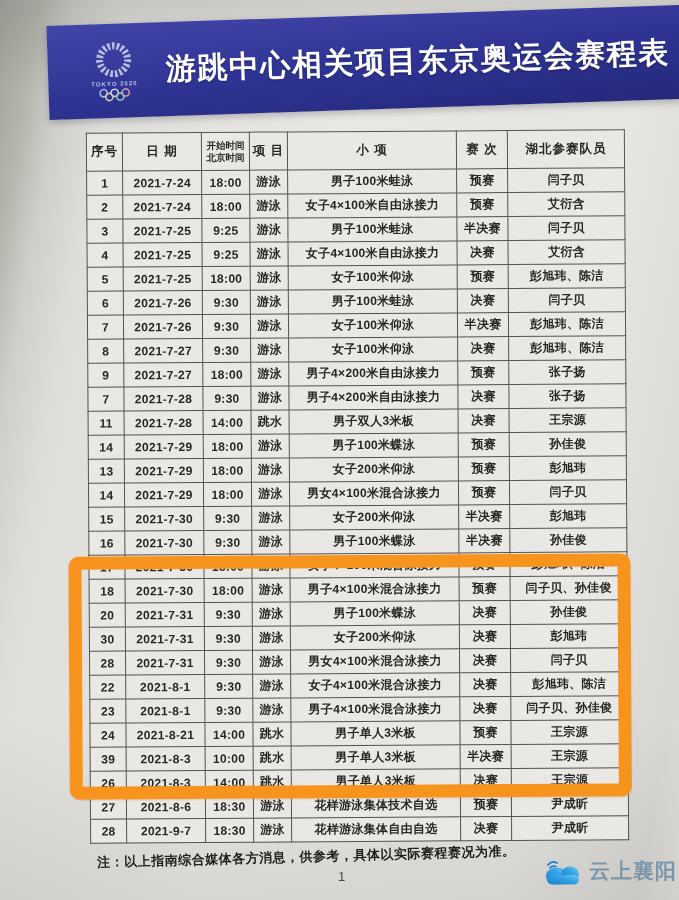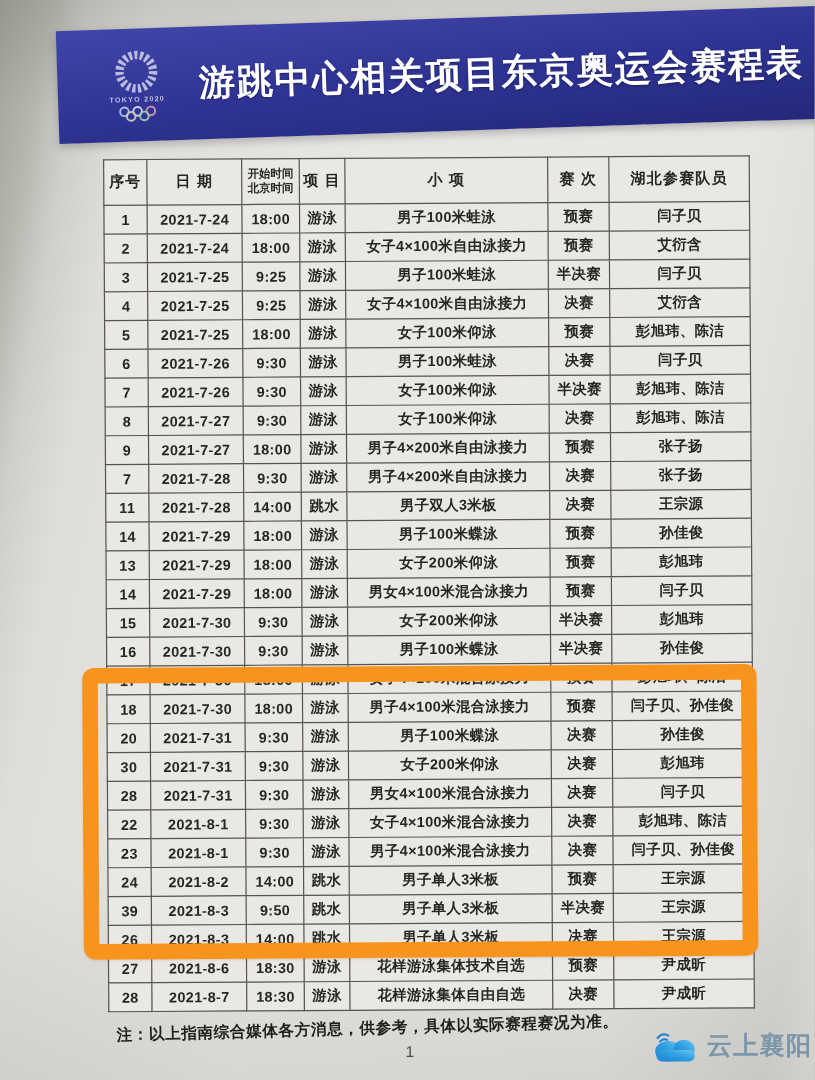--- a/index.html
+++ b/index.html
@@ -308,31 +308,31 @@
             <td>23</td>
             <td>2021-8-1</td>
             <td>9:30</td>
             <td>游泳</td>
             <td>男子4×100米混合泳接力</td>
             <td>决赛</td>
             <td>闫子贝、孙佳俊</td>
           </tr>
           <tr>
             <td>24</td>
-            <td>2021-8-2</td>
+            <td>2021-8-21</td>
             <td>14:00</td>
             <td>跳水</td>
             <td>男子单人3米板</td>
             <td>预赛</td>
             <td>王宗源</td>
           </tr>
           <tr>
             <td>39</td>
             <td>2021-8-3</td>
-            <td>9:50</td>
+            <td>10:00</td>
             <td>跳水</td>
             <td>男子单人3米板</td>
             <td>半决赛</td>
             <td>王宗源</td>
           </tr>
           <tr>
             <td>26</td>
             <td>2021-8-3</td>
             <td>14:00</td>
             <td>跳水</td>
@@ -344,21 +344,21 @@
             <td>27</td>
             <td>2021-8-6</td>
             <td>18:30</td>
             <td>游泳</td>
             <td>花样游泳集体技术自选</td>
             <td>预赛</td>
             <td>尹成昕</td>
           </tr>
           <tr>
             <td>28</td>
-            <td>2021-8-7</td>
+            <td>2021-9-7</td>
             <td>18:30</td>
             <td>游泳</td>
             <td>花样游泳集体自由自选</td>
             <td>决赛</td>
             <td>尹成昕</td>
           </tr>
         </tbody>
     </table>
     <div class="highlight"></div>
   </div>

